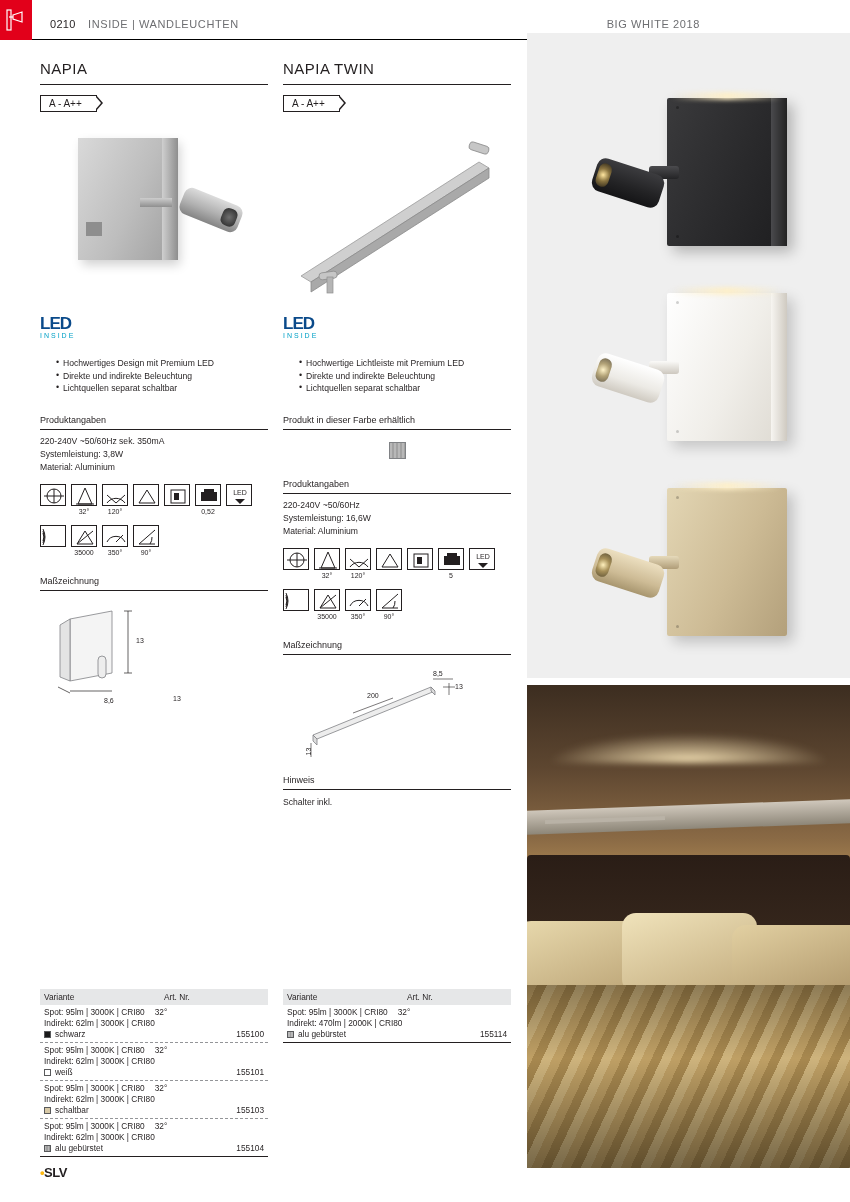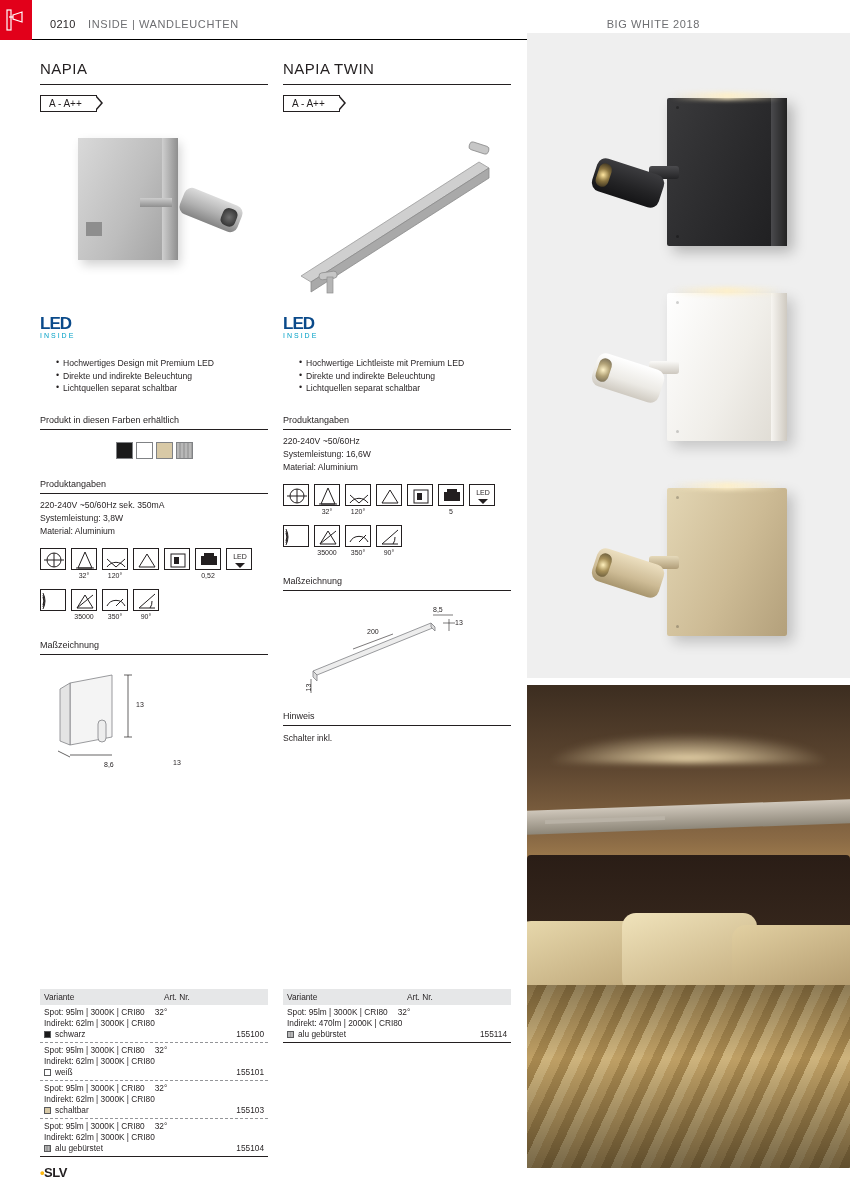--- a/index.html
+++ b/index.html
@@ -231,29 +231,20 @@
   </div>
 
   <div class="bullets">
     <ul>
       <li>Hochwertiges Design mit Premium LED</li>
       <li>Direkte und indirekte Beleuchtung</li>
       <li>Lichtquellen separat schaltbar</li>
     </ul>
   </div>
 
-  <div class="sec">
-    <div class="sec-title rule">Produkt in diesen Farben erhältlich</div>
-    <div class="swatches" style="justify-content:center;">
-      <div class="swatch" style="background:#1a1a1a;"></div>
-      <div class="swatch" style="background:#ffffff;"></div>
-      <div class="swatch" style="background:#d8c9a6;"></div>
-      <div class="swatch" style="background:repeating-linear-gradient(90deg,#b8b8b8 0 2px,#a2a2a2 2px 4px);"></div>
-    </div>
-  </div>
 
   <div class="sec">
     <div class="sec-title rule">Produktangaben</div>
     <div class="spec-line" style="margin-top:5px;">220-240V ~50/60Hz sek. 350mA</div>
     <div class="spec-line">Systemleistung: 3,8W</div>
     <div class="spec-line">Material: Aluminium</div>
 
     <div class="icons-row">
       <div class="ic">
         <div class="box"><svg width="26" height="22" viewBox="0 0 26 22">
@@ -428,20 +419,26 @@
   </div>
 
   <div class="bullets">
     <ul>
       <li>Hochwertige Lichtleiste mit Premium LED</li>
       <li>Direkte und indirekte Beleuchtung</li>
       <li>Lichtquellen separat schaltbar</li>
     </ul>
   </div>
 
+  <div class="sec">
+    <div class="sec-title rule">Produkt in dieser Farbe erhältlich</div>
+    <div class="swatches" style="justify-content:center;">
+      <div class="swatch" style="background:repeating-linear-gradient(90deg,#b8b8b8 0 2px,#a2a2a2 2px 4px);"></div>
+    </div>
+  </div>
 
   <div class="sec">
     <div class="sec-title rule">Produktangaben</div>
     <div class="spec-line" style="margin-top:5px;">220-240V ~50/60Hz</div>
     <div class="spec-line">Systemleistung: 16,6W</div>
     <div class="spec-line">Material: Aluminium</div>
 
     <div class="icons-row">
       <div class="ic">
         <div class="box"><svg width="26" height="22" viewBox="0 0 26 22">

